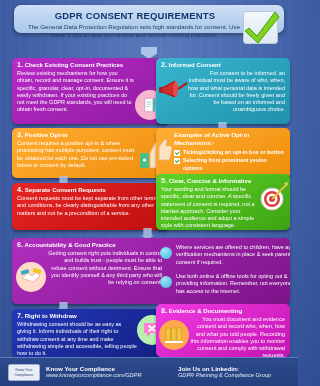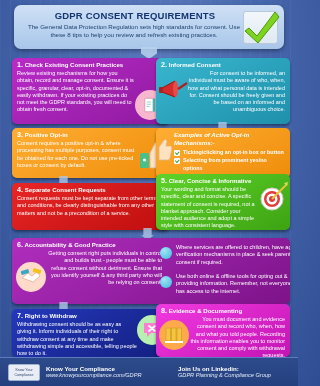--- a/index.html
+++ b/index.html
@@ -9,21 +9,21 @@
     background:
       radial-gradient(ellipse at 50% 18%, #5a79bd 0%, #4b6bb0 38%, #3d5ca2 70%, #2f4d93 100%);
     position:relative;
   }
   .stripes{position:absolute;inset:0;
     background:repeating-linear-gradient(90deg, rgba(255,255,255,.035) 0 1px, rgba(0,0,0,0) 1px 10px);
     pointer-events:none;}
 
   
   .header{
-    position:absolute;left:14px;top:5px;width:270px;height:44px;
+    position:absolute;left:14px;top:5px;width:270px;height:28px;
     background:linear-gradient(180deg,#cfe0f5 0%,#b9d2ef 55%,#a9c6e9 100%);
     border-radius:7px;box-shadow:0 2px 4px rgba(0,0,0,.35);
   }
   .header h1{
     margin:0;padding:5px 40px 0 12px;text-align:center;
     font-size:9.5px;font-weight:bold;color:#14346e;letter-spacing:.2px;
   }
   .header p{
     margin:0;padding:2px 40px 0 10px;text-align:center;
     font-size:6.2px;line-height:8.2px;color:#20406f;

